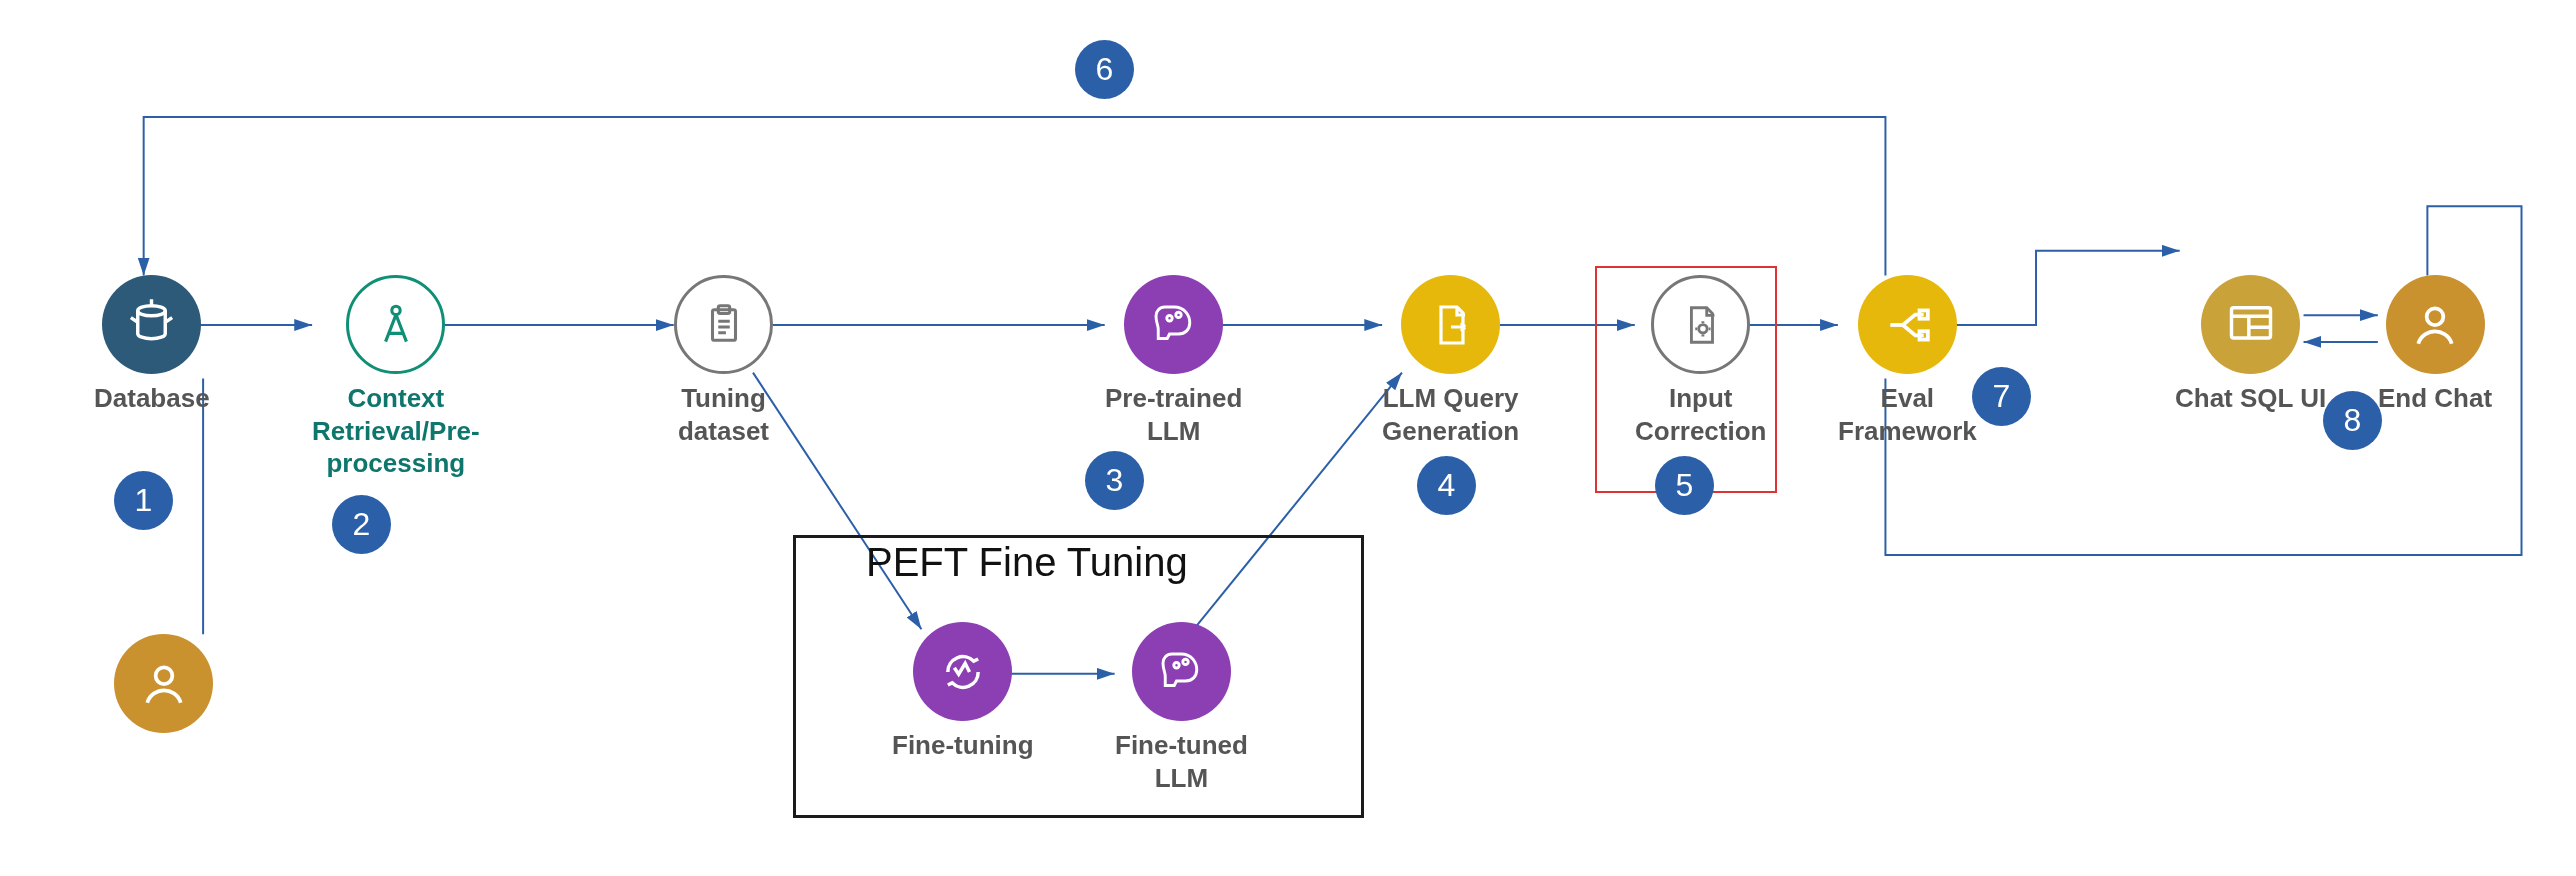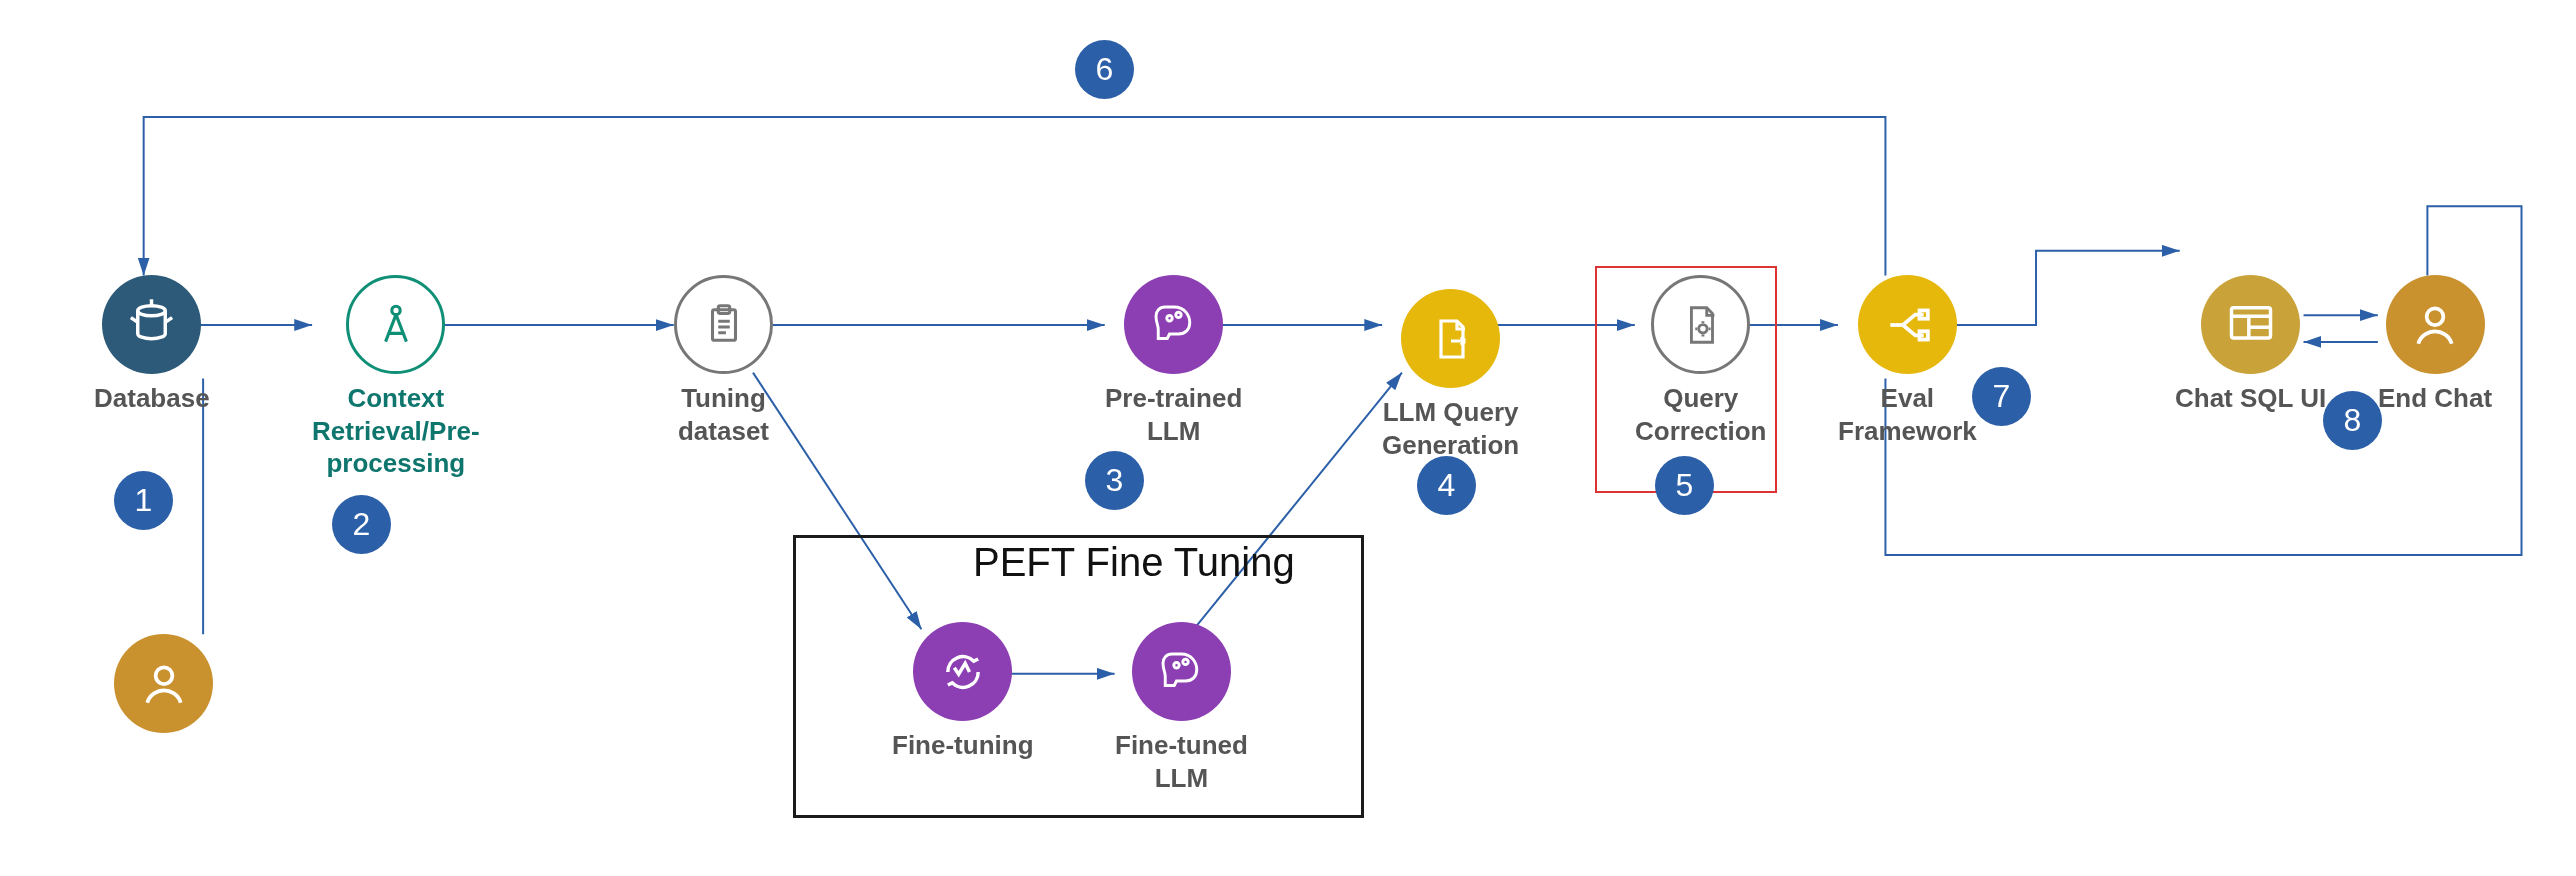--- a/index.html
+++ b/index.html
@@ -2,21 +2,21 @@
 <html><head>
 <meta charset="utf-8">
 <style>
 html,body{margin:0;padding:0;width:2576px;height:877px;background:#fff;font-family:-apple-system,BlinkMacSystemFont,'Segoe UI',Arial,sans-serif;position:relative}
 .node{position:absolute;display:flex;flex-direction:column;align-items:center;text-align:center}
 .circ{border-radius:50%;display:flex;align-items:center;justify-content:center;box-sizing:border-box}
 .lbl{font-size:26px;color:#555;font-weight:600;margin-top:8px;line-height:1.25}
 .lbl.green{color:#0f766e;font-weight:700}
 .step{position:absolute;width:59px;height:59px;border-radius:50%;background:#2b5fa8;color:#fff;display:flex;align-items:center;justify-content:center;font-size:32px;font-weight:400}
 .peft-box{position:absolute;border:3px solid #1b1b1b;left:793px;top:535px;width:565px;height:277px}
-.peft-title{position:absolute;left:973px;top:540px;font-size:40px;font-weight:400;color:#111}
+.peft-title{position:absolute;left:866px;top:540px;font-size:40px;font-weight:400;color:#111}
 .qc-box{position:absolute;border:2px solid #d33;left:1595px;top:266px;width:178px;height:223px}
 svg.lines{position:absolute;left:0;top:0;width:2576px;height:877px;pointer-events:none}
 .arrow{stroke:#2b5fa8;stroke-width:2;fill:none;marker-end:url(#ah)}
 </style>
 </head>
 <body>
 
 <svg class="lines" viewBox="0 0 2600 885" width="2576" height="877">
 <defs>
   <marker id="ah" markerWidth="10" markerHeight="10" refX="9" refY="3" orient="auto">
@@ -97,42 +97,42 @@
     <svg width="54" height="54" viewBox="0 0 24 24" fill="none" stroke="#fff" stroke-width="1.3">
         <path d="M8 4c-2.5 0-4 2-4 4 0 3 1 4 1 6v4h4l1-2h4c3 0 5-2 5-5s-2-7-7-7H8z"></path>
         <circle cx="10" cy="9" r="1.2"></circle>
         <circle cx="14" cy="7.5" r="1.2"></circle>
       </svg>
   </div>
   <div class="lbl" style="white-space:pre">Pre-trained
 LLM</div>
 </div>
 
-<div class="node" style="left:1382px;top:289px">
+<div class="node" style="left:1382px;top:275px">
   <div class="circ" style="width:99px;height:99px;background:#e5b80b">
     <svg width="48" height="48" viewBox="0 0 24 24" fill="none" stroke="#fff" stroke-width="1.6">
         <path d="M7 3h8l3 3v15H7z"></path>
         <path d="M15 3v4h4"></path>
         <path d="M12 13h7m0 0l-2-2m2 2l-2 2"></path>
       </svg>
   </div>
   <div class="lbl" style="white-space:pre">LLM Query
 Generation</div>
 </div>
 
 <div class="node" style="left:1635px;top:275px">
   <div class="circ" style="width:99px;height:99px;border:3px solid #777;background:#fff">
     <svg width="46" height="46" viewBox="0 0 24 24" fill="none" stroke="#777" stroke-width="1.5">
         <path d="M7 3h8l3 3v15H7z"></path>
         <path d="M15 3v4h4"></path>
         <circle cx="13" cy="14" r="2.2"></circle>
         <path d="M13 11v-1M13 18v-1M10 14h-1M17 14h-1"></path>
       </svg>
   </div>
-  <div class="lbl" style="white-space:pre">Query
+  <div class="lbl" style="white-space:pre">Input
 Correction</div>
 </div>
 
 <div class="node" style="left:1838px;top:275px">
   <div class="circ" style="width:99px;height:99px;background:#e5b80b">
     <svg width="50" height="50" viewBox="0 0 24 24" fill="none" stroke="#fff" stroke-width="1.8">
         <path d="M4 12h6"></path>
         <path d="M10 12l6-5h4"></path>
         <path d="M10 12l6 5h4"></path>
         <rect x="18" y="5" width="4" height="4"></rect>

